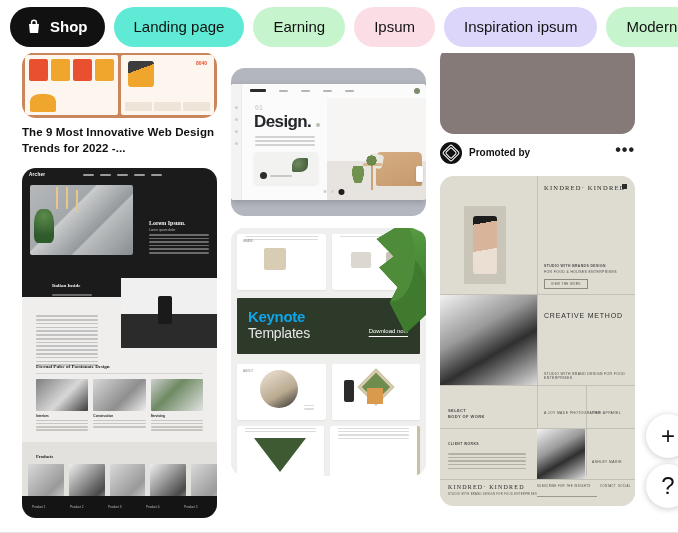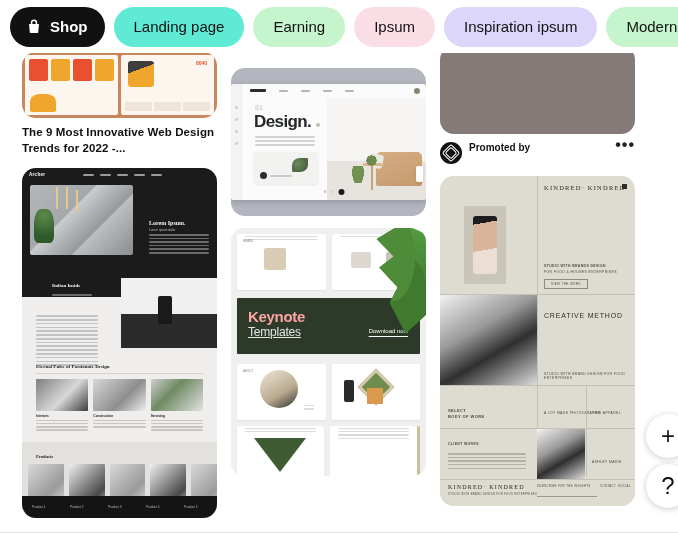--- a/index.html
+++ b/index.html
@@ -190,22 +190,22 @@
 
   
   .keynote { height: 248px; background:#efefed; position:relative; overflow:hidden; }
   .kn-row { display:flex; gap:6px; padding: 6px; }
   .kn-slide { flex:1; background:#fff; border-radius:2px; height:56px; position:relative; overflow:hidden;
               box-shadow:0 1px 2px rgba(0,0,0,.06); }
   .kn-band {
     position:absolute; left:6px; right:6px; top:70px; height:56px;
     background:#2d3a2a; border-radius:1px;
   }
-  .kn-k { position:absolute; left:11px; top:10px; color:#fca5a5; font-size:15px; font-weight:bold; letter-spacing:-.3px; }
-  .kn-t { position:absolute; left:11px; top:27px; color:#e6e6e6; font-size:12px; letter-spacing:-.2px;text-decoration:underline; }
+  .kn-k { position:absolute; left:11px; top:10px; color:#0ea5e9; font-size:15px; font-weight:bold; letter-spacing:-.3px; }
+  .kn-t { position:absolute; left:11px; top:27px; color:#e6e6e6; font-size:14px; letter-spacing:-.2px; }
   .kn-dl { position:absolute; right:12px; top:30px; color:#fff; font-size:6px; }
   .kn-dl u { text-decoration: underline; text-underline-offset:3px; }
   .kn-leaf {
     position:absolute; right:-6px; top:-4px; width:66px; height:110px;
     background:
       radial-gradient(ellipse at 40% 30%, #4f8c3a 0 40%, transparent 41%),
       radial-gradient(ellipse at 60% 65%, #3f7a2e 0 38%, transparent 39%),
       linear-gradient(160deg, #5da347 0%, #2f6b25 100%);
     clip-path: polygon(55% 0, 100% 12%, 96% 48%, 100% 78%, 60% 100%, 36% 72%, 48% 58%, 20% 40%, 42% 30%, 16% 14%);
   }
@@ -218,21 +218,21 @@
                  border-top:34px solid #3d5a33; }
   .kn-sq { position:absolute; left:36%; top:10px; width:26px; height:26px;
            background:#6e8c4e; transform:rotate(45deg); border:3px solid #d6c9ac; }
   .kn-ph { position:absolute; left:14%; top:16px; width:10px; height:22px; background:#2b2b2b; border-radius:2px; }
   .kn-chair { position:absolute; left:40%; top:24px; width:16px; height:16px; background:#d99a4e; }
   .kn-lines i { display:block; height:1.4px; background:#dcdcdc; border-radius:1px; margin:2px 8px; }
   .kn-tinytitle { position:absolute; left:6px; top:5px; font-size:3px; color:#8a8a8a; }
 
   
   .promo-img { height: 88px; background: #857a78; }
-  .promo-meta { display:flex; align-items:flex-start; margin-top:8px; gap:7px; }
+  .promo-meta { display:flex; align-items:center; margin-top:8px; gap:7px; }
   .sq-logo { width:22px; height:22px; border-radius:50%; background:#111; position:relative; flex:0 0 22px; }
   .sq-logo:before, .sq-logo:after {
     content:""; position:absolute; left:50%; top:50%; width:11px; height:11px;
     border:1.6px solid #fff; transform:translate(-50%,-50%) rotate(45deg); border-radius:2px;
   }
   .sq-logo:after { width:7px; height:7px; }
   .promo-txt { flex:1; line-height:1.25; }
   .promo-txt .l1 { font-size:10px; font-weight:bold; color:#111; }
   .promo-txt .l2 { font-size:10px; color:#333; }
   .promo-more { font-size:16px; color:#222; letter-spacing:1px; font-weight:bold;

